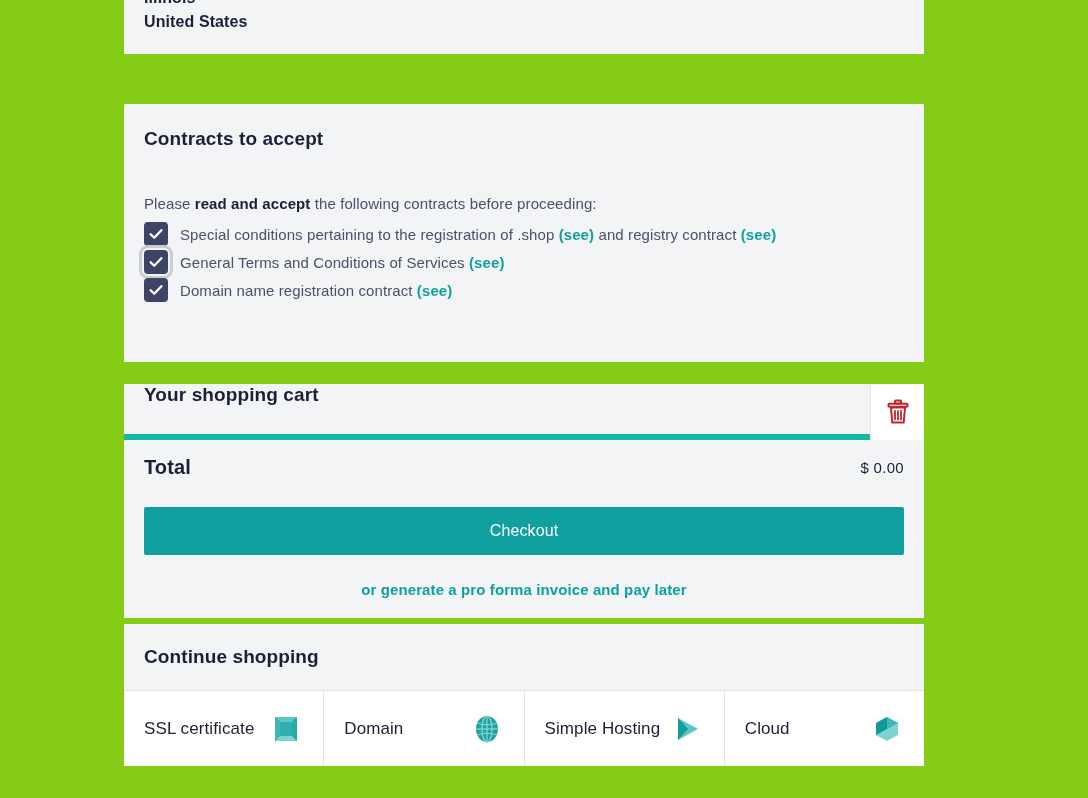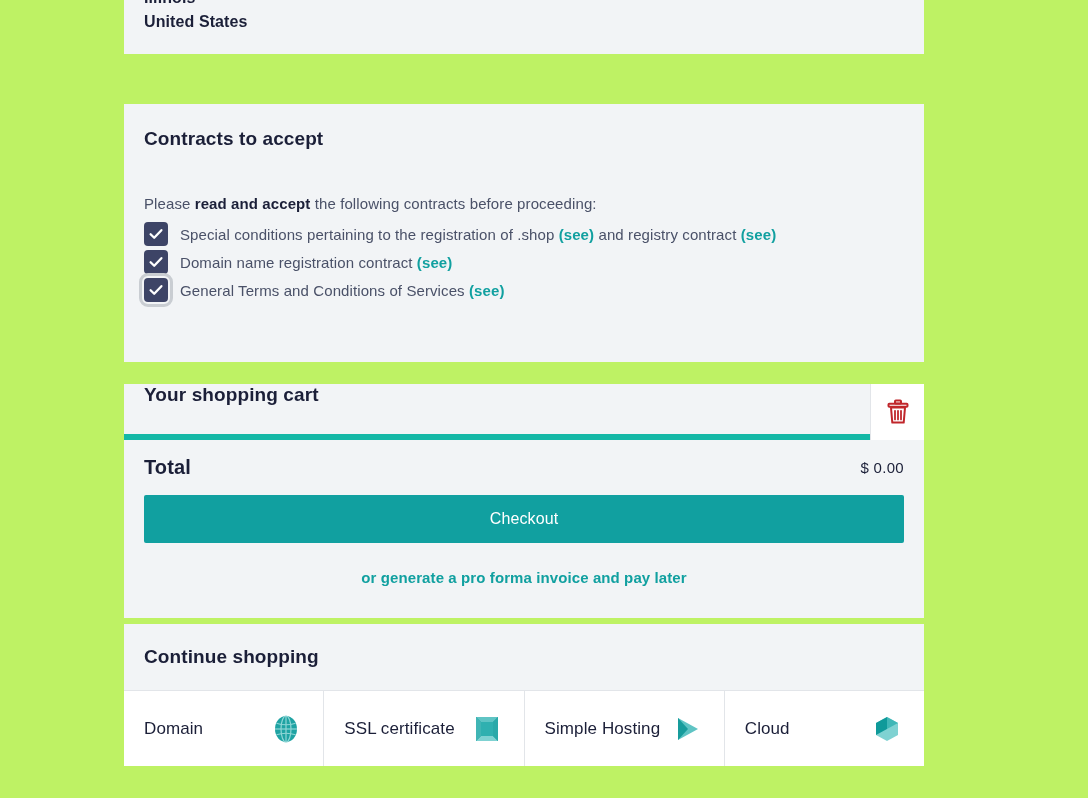--- a/index.html
+++ b/index.html
@@ -7,21 +7,21 @@
     width: 1088px;
     height: 798px;
     background: #e6e9ec;
     font-family: "Liberation Sans", sans-serif;
     overflow: hidden;
   }
   .page {
     position: relative;
     width: 1088px;
     height: 798px;
-    background: #bef264;
+    background: #84cc16;
   }
 
   
   .card {
     position: absolute;
     left: 124px;
     width: 800px;
     background: #f2f4f6;
   }
 
@@ -140,21 +140,21 @@
     color: #1b1f38;
     letter-spacing: .1px;
   }
   .total-amount {
     font-size: 15px;
     color: #1b1f38;
     letter-spacing: .3px;
   }
   .checkout-btn {
     display: block;
-    margin: 0 20px;
+    margin: 12px 20px;
     width: 760px;
     height: 48px;
     line-height: 48px;
     background: #11a0a0;
     color: #ffffff;
     font-size: 16px;
     text-align: center;
     border: none;
     border-radius: 2px;
     cursor: pointer;
@@ -243,35 +243,35 @@
       <div class="chk-row">
         <div class="chk-box">
           <svg width="16" height="16" viewBox="0 0 16 16">
             <path d="M2.6 8.2 L6.2 11.8 L13.4 4.2" fill="none" stroke="#ffffff" stroke-width="2.3" stroke-linecap="round" stroke-linejoin="round"></path>
           </svg>
         </div>
         <div class="chk-label"><span>Special conditions pertaining to the registration of .shop </span><span class="see">(see)</span><span> and registry contract </span><span class="see">(see)</span></div>
       </div>
 
       <div class="chk-row">
+        <div class="chk-box chk-focus">
+          <svg width="16" height="16" viewBox="0 0 16 16">
+            <path d="M2.6 8.2 L6.2 11.8 L13.4 4.2" fill="none" stroke="#ffffff" stroke-width="2.3" stroke-linecap="round" stroke-linejoin="round"></path>
+          </svg>
+        </div>
+        <div class="chk-label"><span>General Terms and Conditions of Services </span><span class="see">(see)</span></div>
+      </div>
+
+      <div class="chk-row">
         <div class="chk-box">
           <svg width="16" height="16" viewBox="0 0 16 16">
             <path d="M2.6 8.2 L6.2 11.8 L13.4 4.2" fill="none" stroke="#ffffff" stroke-width="2.3" stroke-linecap="round" stroke-linejoin="round"></path>
           </svg>
         </div>
         <div class="chk-label"><span>Domain name registration contract </span><span class="see">(see)</span></div>
-      </div>
-
-      <div class="chk-row">
-        <div class="chk-box chk-focus">
-          <svg width="16" height="16" viewBox="0 0 16 16">
-            <path d="M2.6 8.2 L6.2 11.8 L13.4 4.2" fill="none" stroke="#ffffff" stroke-width="2.3" stroke-linecap="round" stroke-linejoin="round"></path>
-          </svg>
-        </div>
-        <div class="chk-label"><span>General Terms and Conditions of Services </span><span class="see">(see)</span></div>
       </div>
 
     </div>
   </div>
 
   <div class="card cart-card">
     <div class="cart-head">
       <span class="cart-title">Your shopping cart</span>
       <div class="trash-btn">
         <svg width="24" height="26" viewBox="0 0 24 26">
@@ -295,48 +295,48 @@
     <div class="proforma">or generate a pro forma invoice and pay later</div>
   </div>
 
   <div class="card continue-card">
     <div class="continue-head">
       <span class="continue-title">Continue shopping</span>
     </div>
     <div class="tiles">
 
       <div class="tile">
+        <span class="tile-label">SSL certificate</span>
+        <span class="tile-icon">
+          <svg width="30" height="30" viewBox="0 0 30 30">
+            <rect x="4" y="3" width="22" height="24" fill="#1fa3a3"></rect>
+            <polygon points="4,3 26,3 21,8 9,8" fill="#5fc4c4"></polygon>
+            <polygon points="4,27 26,27 21,22 9,22" fill="#7fd2d2"></polygon>
+            <polygon points="4,3 9,8 9,22 4,27" fill="#40b5b5"></polygon>
+            <polygon points="26,3 21,8 21,22 26,27" fill="#2aa9a9"></polygon>
+            <rect x="9" y="8" width="12" height="14" fill="#2fb0b0"></rect>
+          </svg>
+        </span>
+      </div>
+
+      <div class="tile">
         <span class="tile-label">Domain</span>
         <span class="tile-icon">
           <svg width="30" height="30" viewBox="0 0 30 30">
             <ellipse cx="15" cy="15" rx="11" ry="13" fill="#1fa3a3"></ellipse>
             <ellipse cx="15" cy="15" rx="5" ry="13" fill="none" stroke="#8fd6d6" stroke-width="1.2"></ellipse>
             <line x1="4" y1="15" x2="26" y2="15" stroke="#8fd6d6" stroke-width="1.2"></line>
             <path d="M5.4 9.2 Q15 12.4 24.6 9.2" fill="none" stroke="#8fd6d6" stroke-width="1.1"></path>
             <path d="M5.4 20.8 Q15 17.6 24.6 20.8" fill="none" stroke="#8fd6d6" stroke-width="1.1"></path>
             <line x1="15" y1="2" x2="15" y2="28" stroke="#8fd6d6" stroke-width="1.2"></line>
           </svg>
         </span>
       </div>
 
       <div class="tile">
-        <span class="tile-label">SSL certificate</span>
-        <span class="tile-icon">
-          <svg width="30" height="30" viewBox="0 0 30 30">
-            <rect x="4" y="3" width="22" height="24" fill="#1fa3a3"></rect>
-            <polygon points="4,3 26,3 21,8 9,8" fill="#5fc4c4"></polygon>
-            <polygon points="4,27 26,27 21,22 9,22" fill="#7fd2d2"></polygon>
-            <polygon points="4,3 9,8 9,22 4,27" fill="#40b5b5"></polygon>
-            <polygon points="26,3 21,8 21,22 26,27" fill="#2aa9a9"></polygon>
-            <rect x="9" y="8" width="12" height="14" fill="#2fb0b0"></rect>
-          </svg>
-        </span>
-      </div>
-
-      <div class="tile">
         <span class="tile-label">Simple Hosting</span>
         <span class="tile-icon">
           <svg width="30" height="30" viewBox="0 0 30 30">
             <polygon points="6,4 26,15 6,26" fill="#5fc4c4"></polygon>
             <polygon points="6,4 16,15 6,26" fill="#179c9c"></polygon>
           </svg>
         </span>
       </div>
 
       <div class="tile">

